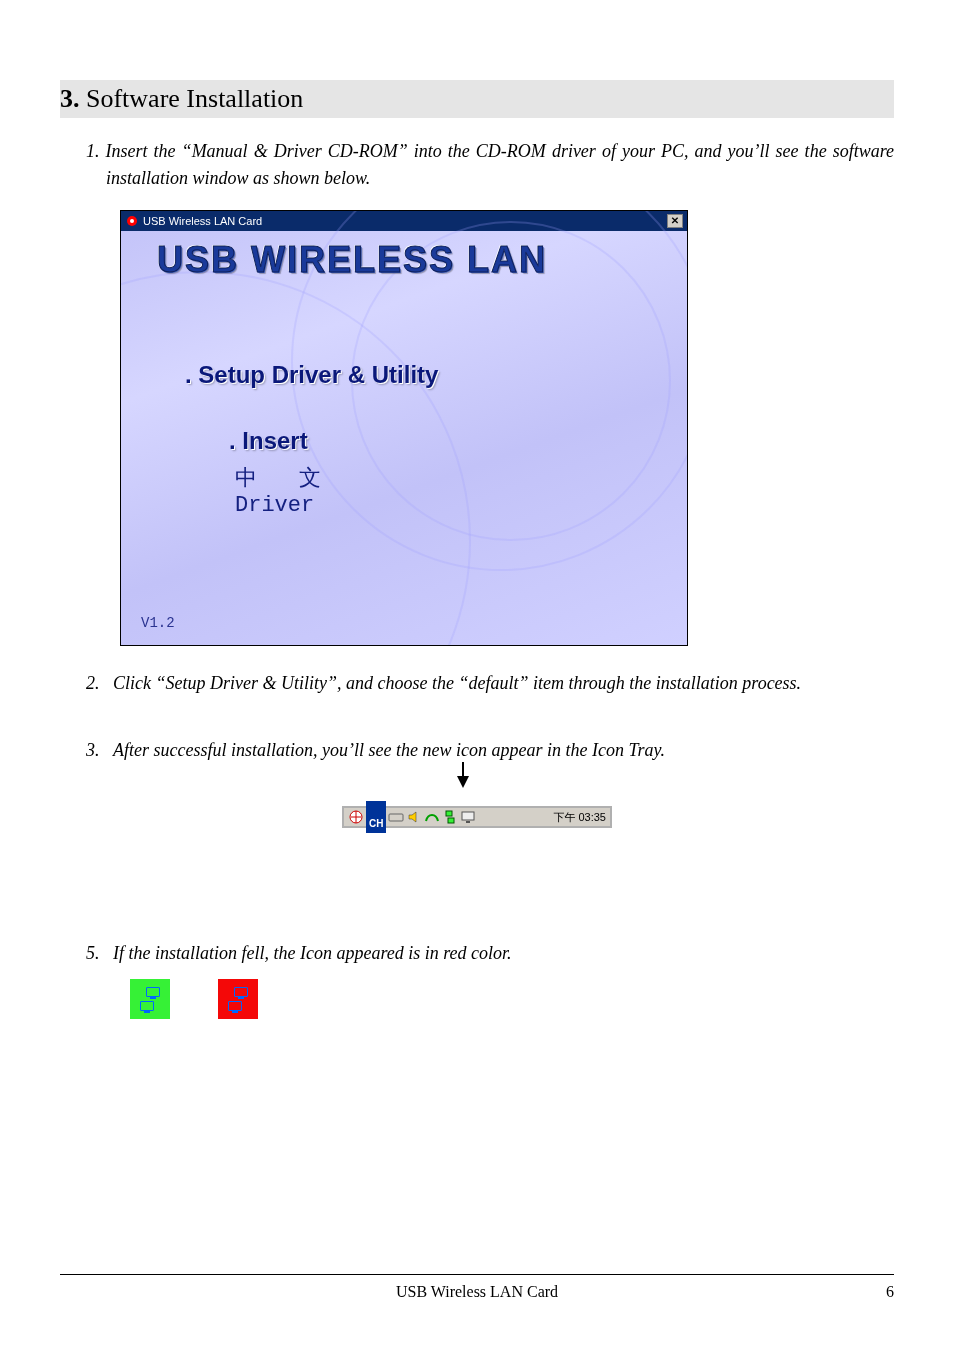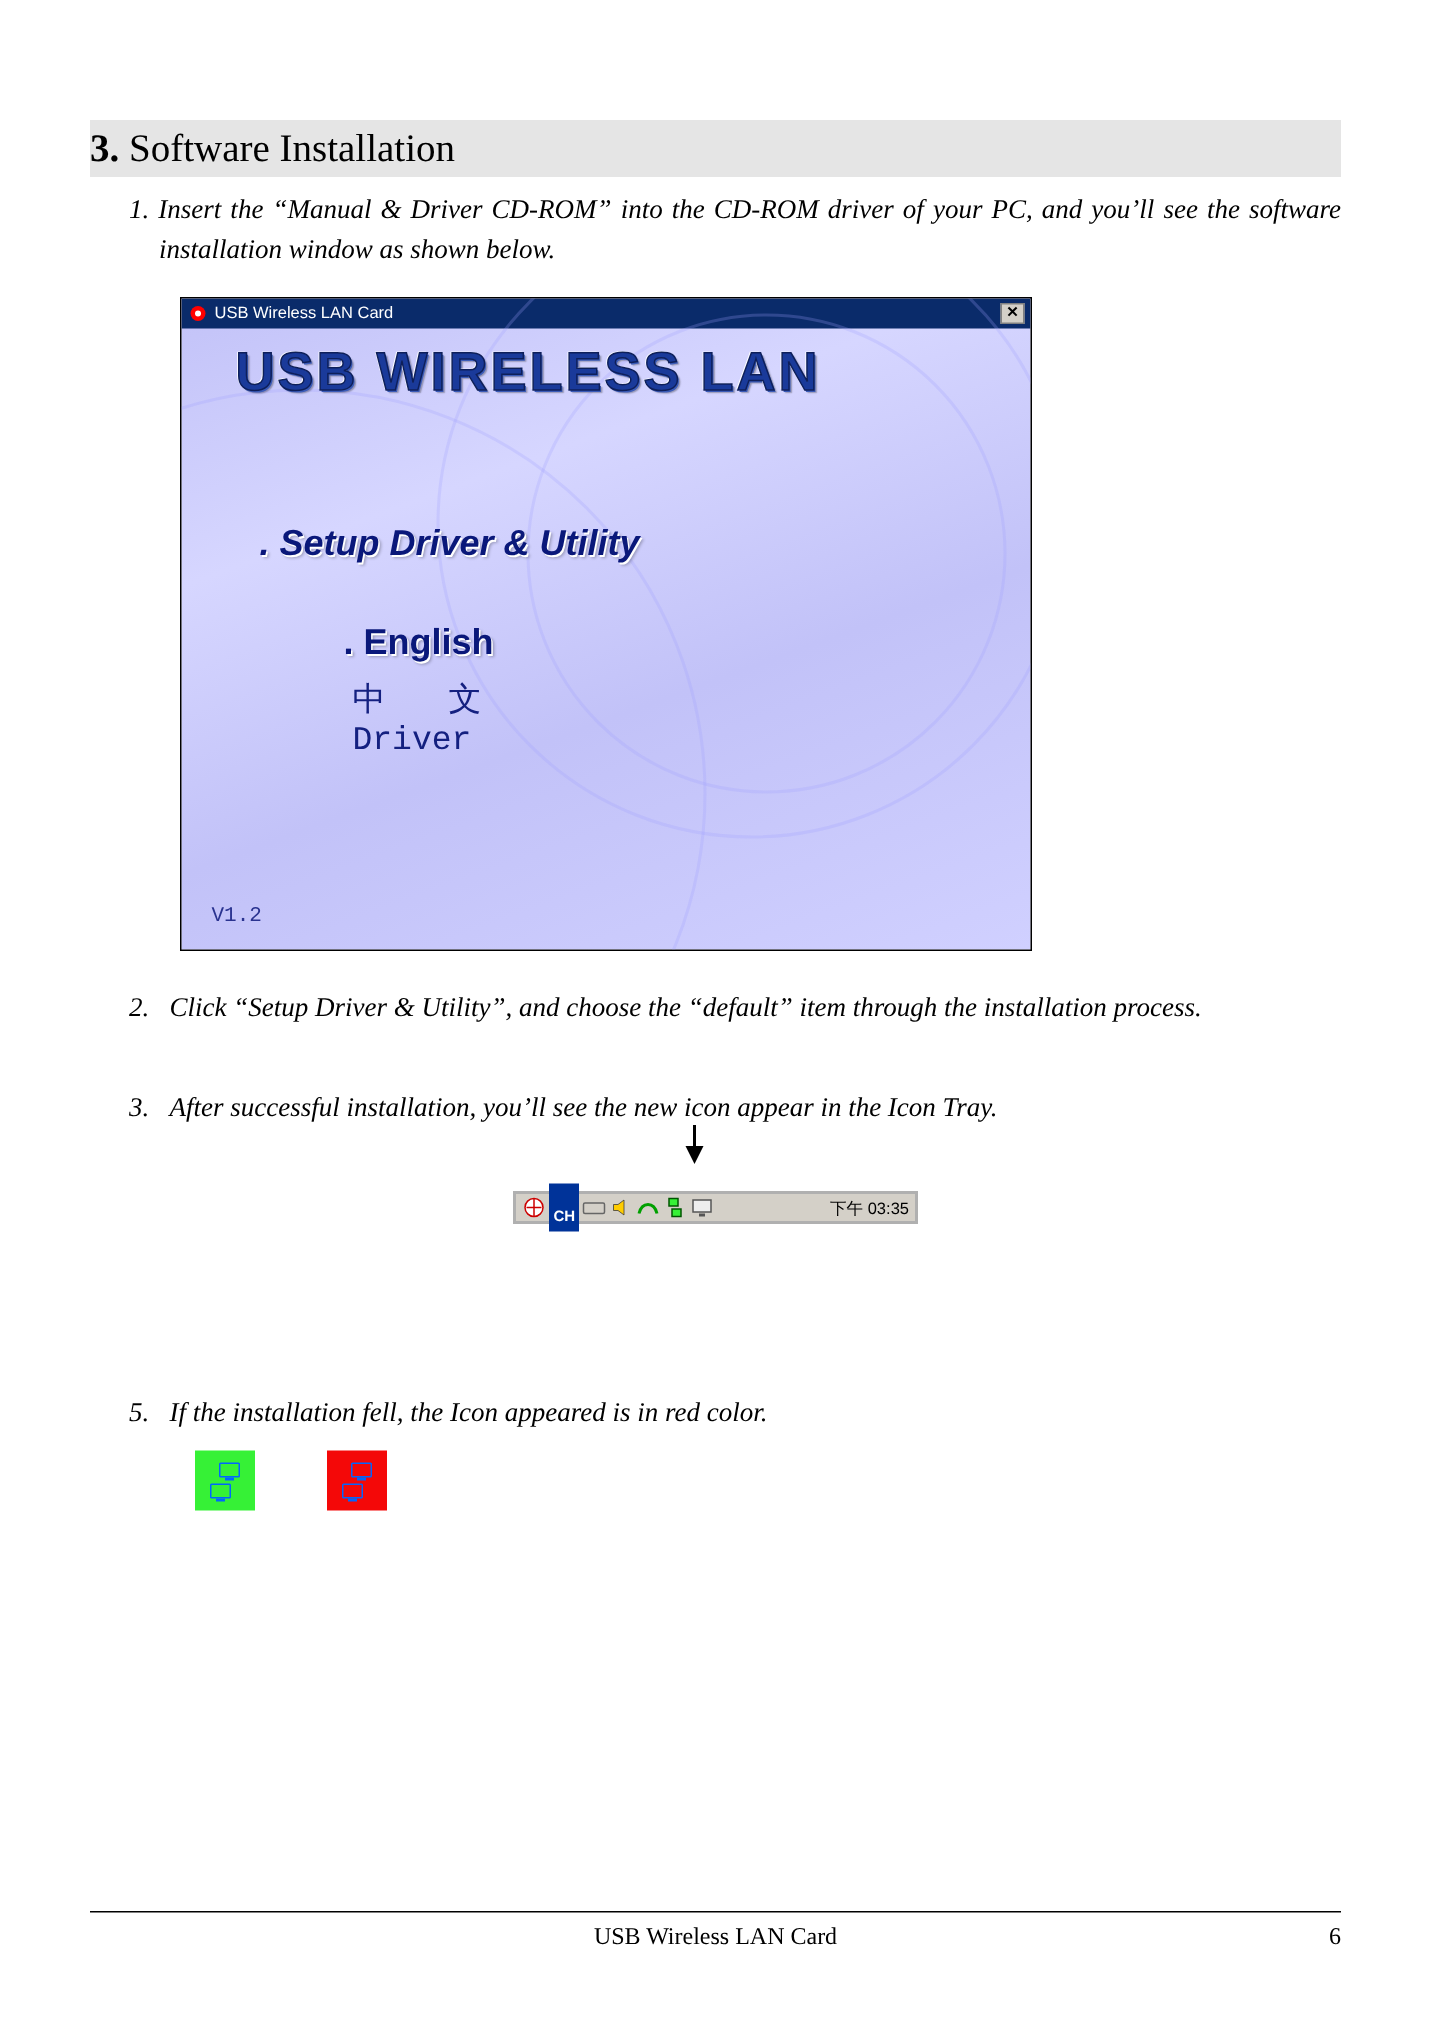--- a/index.html
+++ b/index.html
@@ -11,21 +11,21 @@
       width: 954px;
       height: 1351px;
       position: relative;
       padding: 80px 60px 0 60px;
     }
     .section-header {
       background: #e5e5e5;
       padding: 4px 0;
       font-size: 26px;
       font-family: "Times New Roman", serif;
-      margin-bottom: 8px;
+      margin-bottom: 20px;
     }
     .section-header .snum { font-weight: bold; }
     .para {
       text-align: justify;
       margin-bottom: 10px;
       line-height: 1.5;
       font-style: italic;
     }
     .step { margin-left: 20px; text-indent: -20px; }
     .step4 { margin-left: 26px; text-indent: -32px; }
@@ -90,21 +90,21 @@
       white-space: nowrap;
     }
     .menu-item {
       position: absolute;
       font-family: Arial, sans-serif;
       font-weight: bold;
       font-size: 24px;
       color: #0a187a;
       text-shadow: 1px 1px 0 #fff, 2px 2px 2px rgba(0,0,0,.25);
     }
-    .menu-item.setup { top: 130px; left: 52px; font-size: 24px; cursor: pointer; font-style: italic; }
+    .menu-item.setup { top: 130px; left: 64px; font-size: 24px; cursor: pointer; }
     .menu-item.manual { top: 196px; left: 108px; font-size: 24px; }
     .menu-sub {
       position: absolute;
       left: 114px;
       font-family: "Courier New", monospace;
       font-size: 22px;
       color: #142080;
       cursor: pointer;
     }
     .menu-sub.ch { top: 232px; letter-spacing: 10px; }
@@ -247,21 +247,21 @@
       <span>USB Wireless LAN Card</span>
     </span>
     <span class="close-btn">✕</span>
   </div>
   <div class="installer-body">
     <div class="circle-bg circle1"></div>
     <div class="circle-bg circle2"></div>
     <div class="circle-bg circle3"></div>
     <div class="stylized-title">USB WIRELESS LAN</div>
     <div class="menu-item setup">. Setup Driver &amp; Utility</div>
-    <div class="menu-item manual">. English</div>
+    <div class="menu-item manual">. Insert</div>
     <div class="menu-sub ch">中　文</div>
     <div class="menu-sub en">Driver</div>
     <div class="version">V1.2</div>
   </div>
 </div>
 
 <ol class="content-list">
   <li class="para step">2.&nbsp;&nbsp;&nbsp;<span>Click “Setup Driver &amp; Utility”, and choose the “default” item through the installation process.</span></li>
   <div class="spacer-md"></div>
   <li class="para step">3.&nbsp;&nbsp;&nbsp;<span>After successful installation, you’ll see the new icon appear in the Icon Tray.</span></li>

